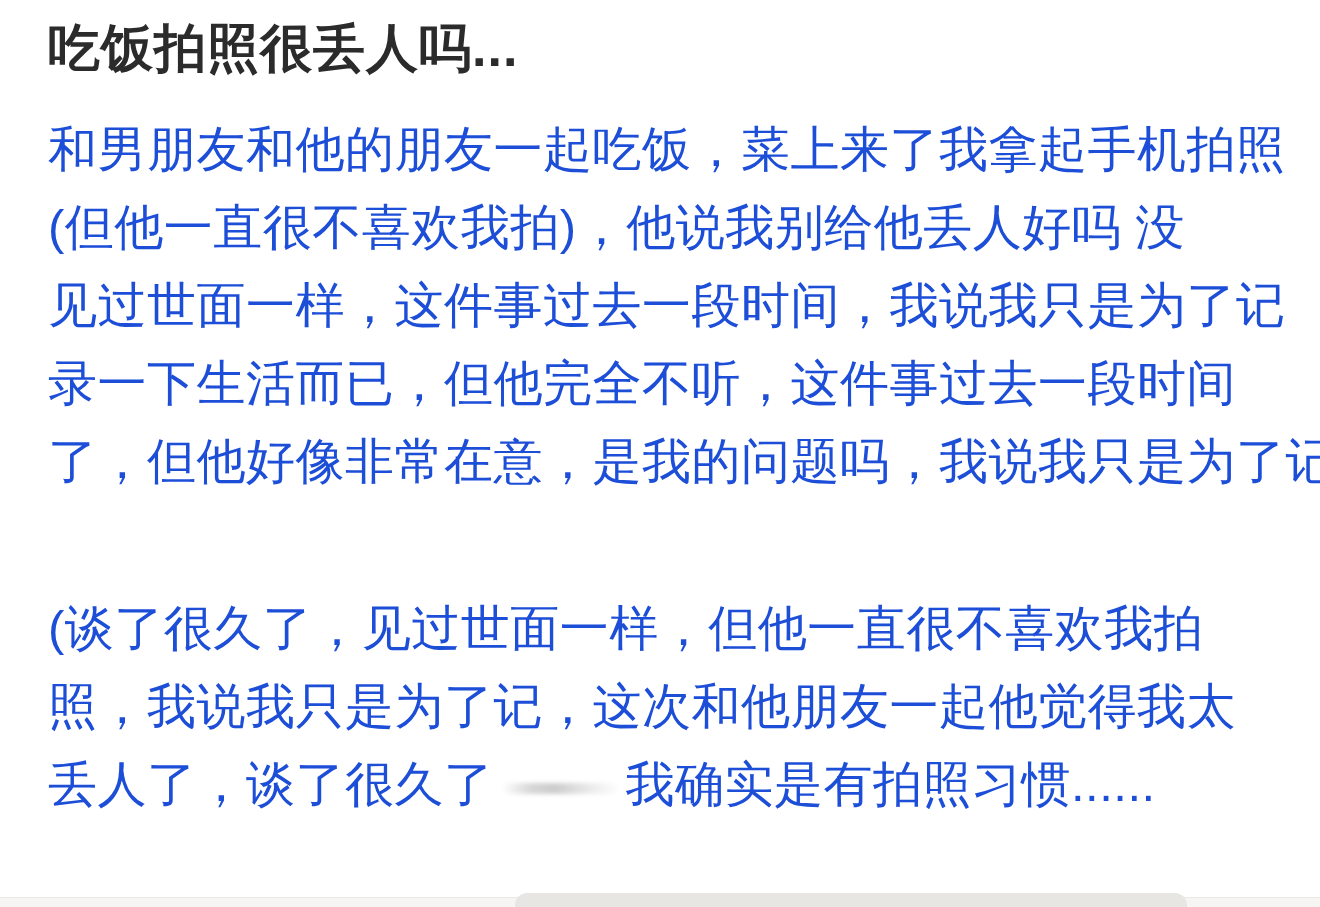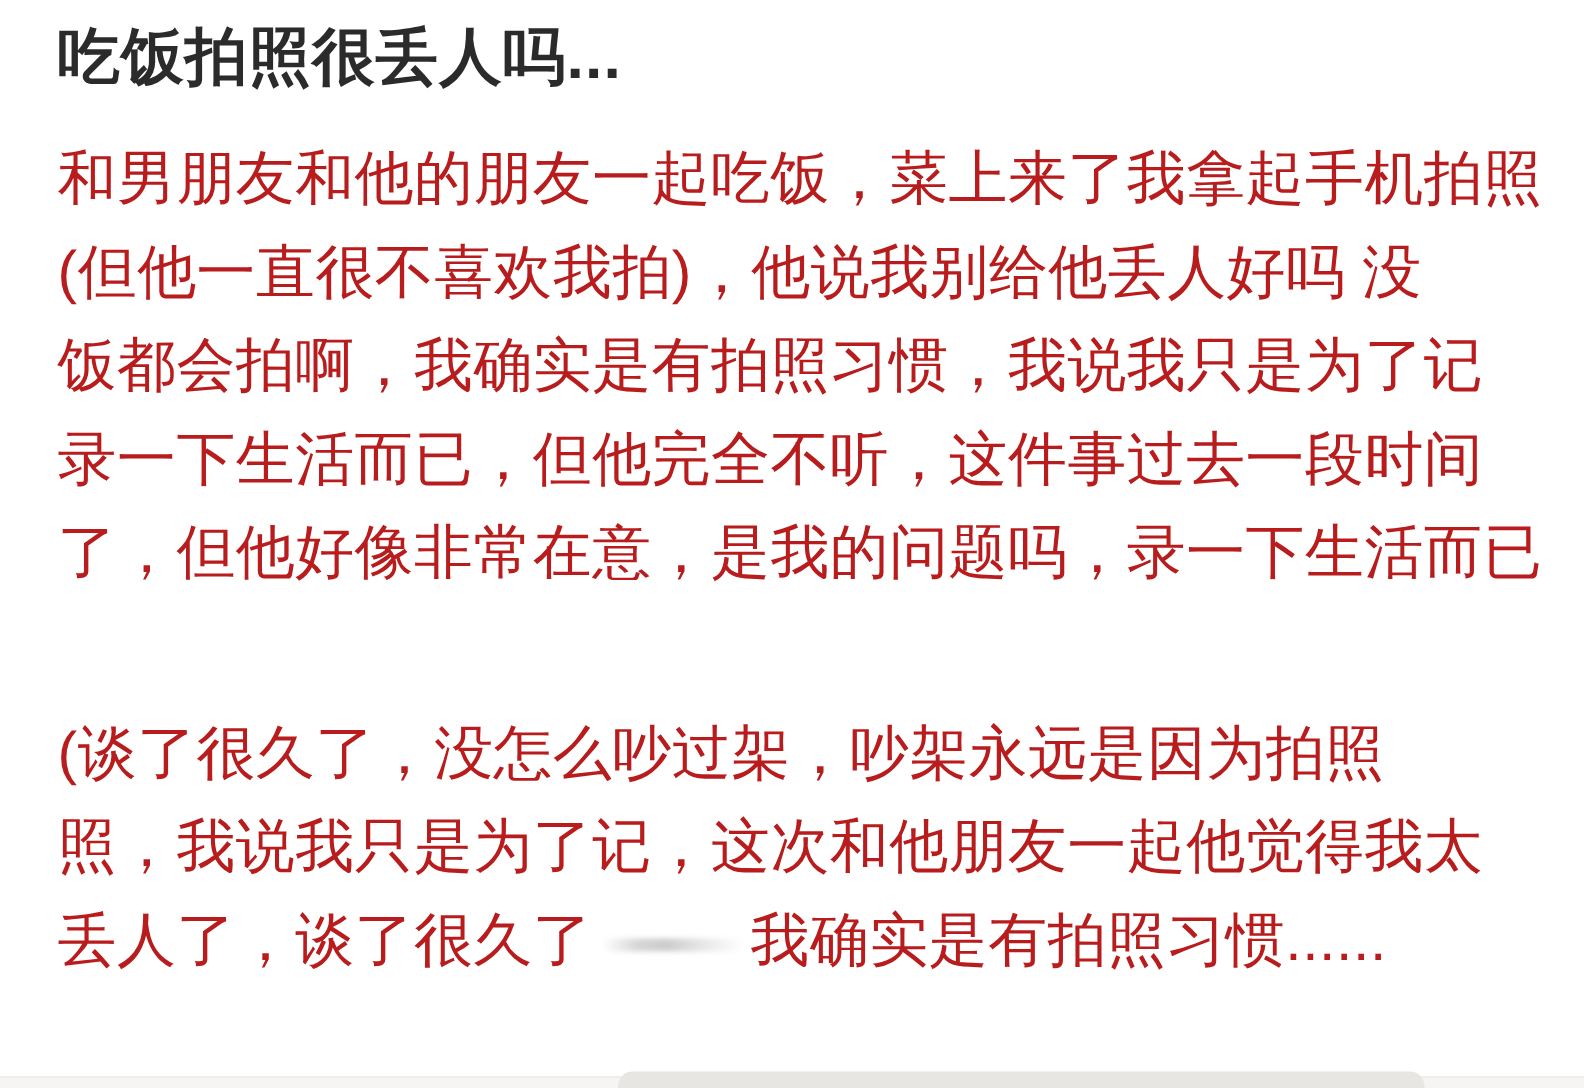--- a/index.html
+++ b/index.html
@@ -30,21 +30,21 @@
   }
   .para {
     margin: 0;
   }
   .para-1 { margin-top: 30px; }
   .para-2 { margin-top: 89px; }
   .line {
     font-size: 49px;
     line-height: 78px;
     font-weight: 400;
-    color: #b91c1c;
+    color: #1d4ed8;
     letter-spacing: 0.5px;
     white-space: nowrap;
   }
   .smudge {
     display: inline-block;
     width: 118px;
     height: 11px;
     margin: 0 6px 0 8px;
     vertical-align: middle;
     border-radius: 6px;
@@ -78,27 +78,27 @@
 </head>
 <body>
 
 <div class="page">
 
   <h1 class="post-title">吃饭拍照很丢人吗...</h1>
 
   <div class="para para-1">
     <div class="line">和男朋友和他的朋友一起吃饭，菜上来了我拿起手机拍照</div>
     <div class="line">(但他一直很不喜欢我拍)，他说我别给他丢人好吗 没</div>
-    <div class="line">饭都会拍啊，我确实是有拍照习惯，我说我只是为了记</div>
+    <div class="line">见过世面一样，这件事过去一段时间，我说我只是为了记</div>
     <div class="line">录一下生活而已，但他完全不听，这件事过去一段时间</div>
-    <div class="line">了，但他好像非常在意，是我的问题吗，录一下生活而已</div>
+    <div class="line">了，但他好像非常在意，是我的问题吗，我说我只是为了记</div>
   </div>
 
   <div class="para para-2">
-    <div class="line">(谈了很久了，没怎么吵过架，吵架永远是因为拍照</div>
+    <div class="line">(谈了很久了，见过世面一样，但他一直很不喜欢我拍</div>
     <div class="line">照，我说我只是为了记，这次和他朋友一起他觉得我太</div>
     <div class="line">
       <span>丢人了，谈了很久了</span><span class="smudge"></span><span>我确实是有拍照习惯......</span>
     </div>
   </div>
 
   <div class="bottom-strip"></div>
   <div class="bottom-rounded"></div>
 
 </div>

